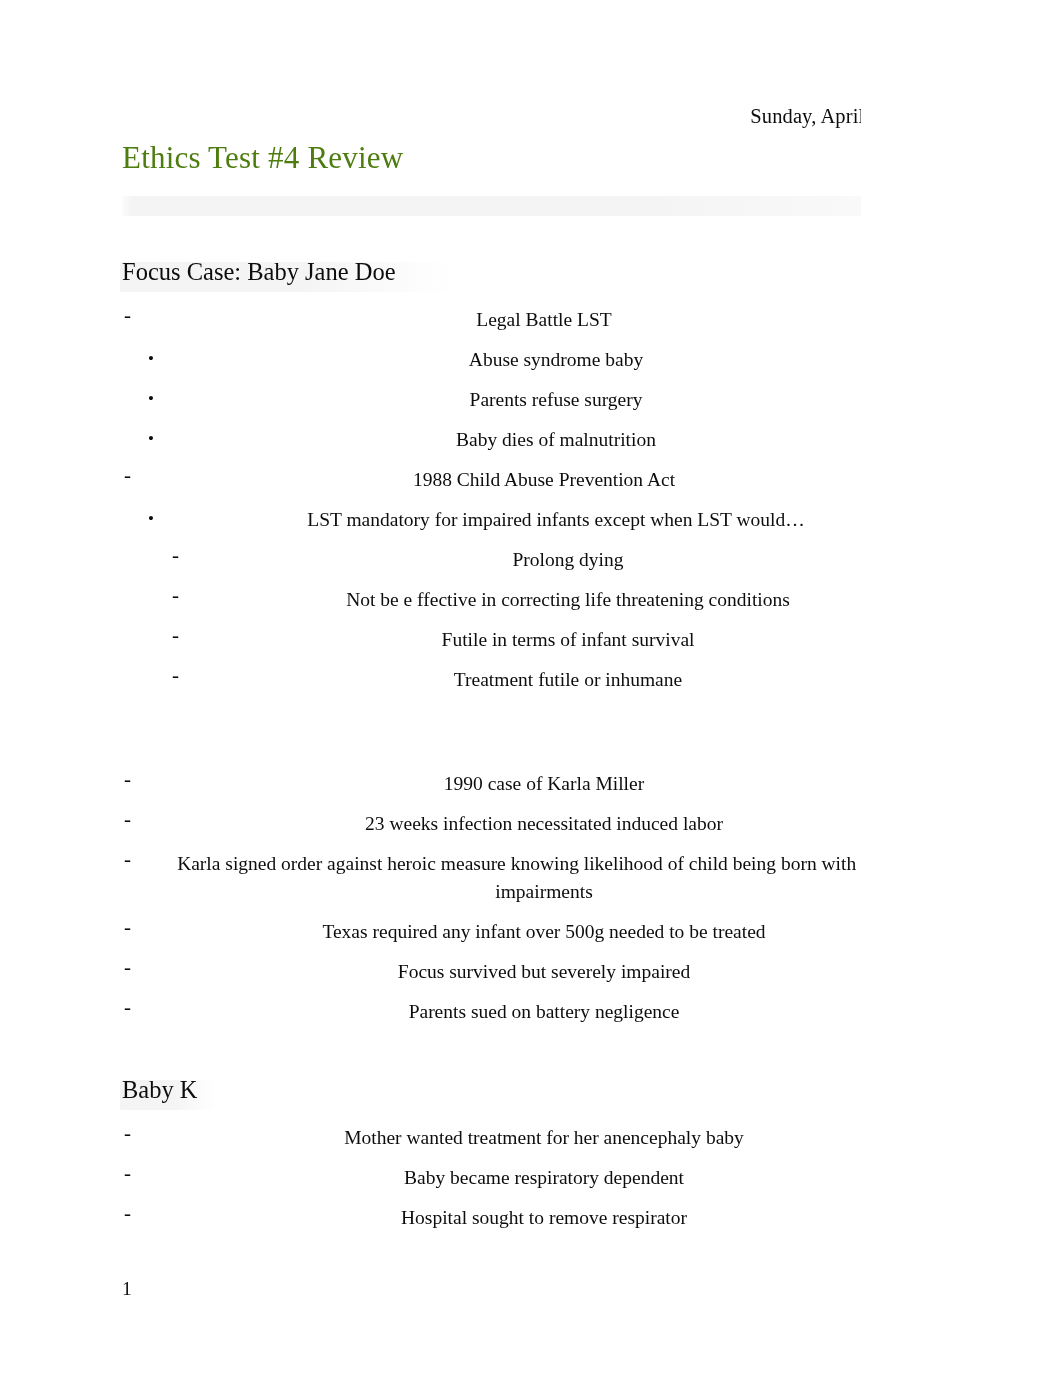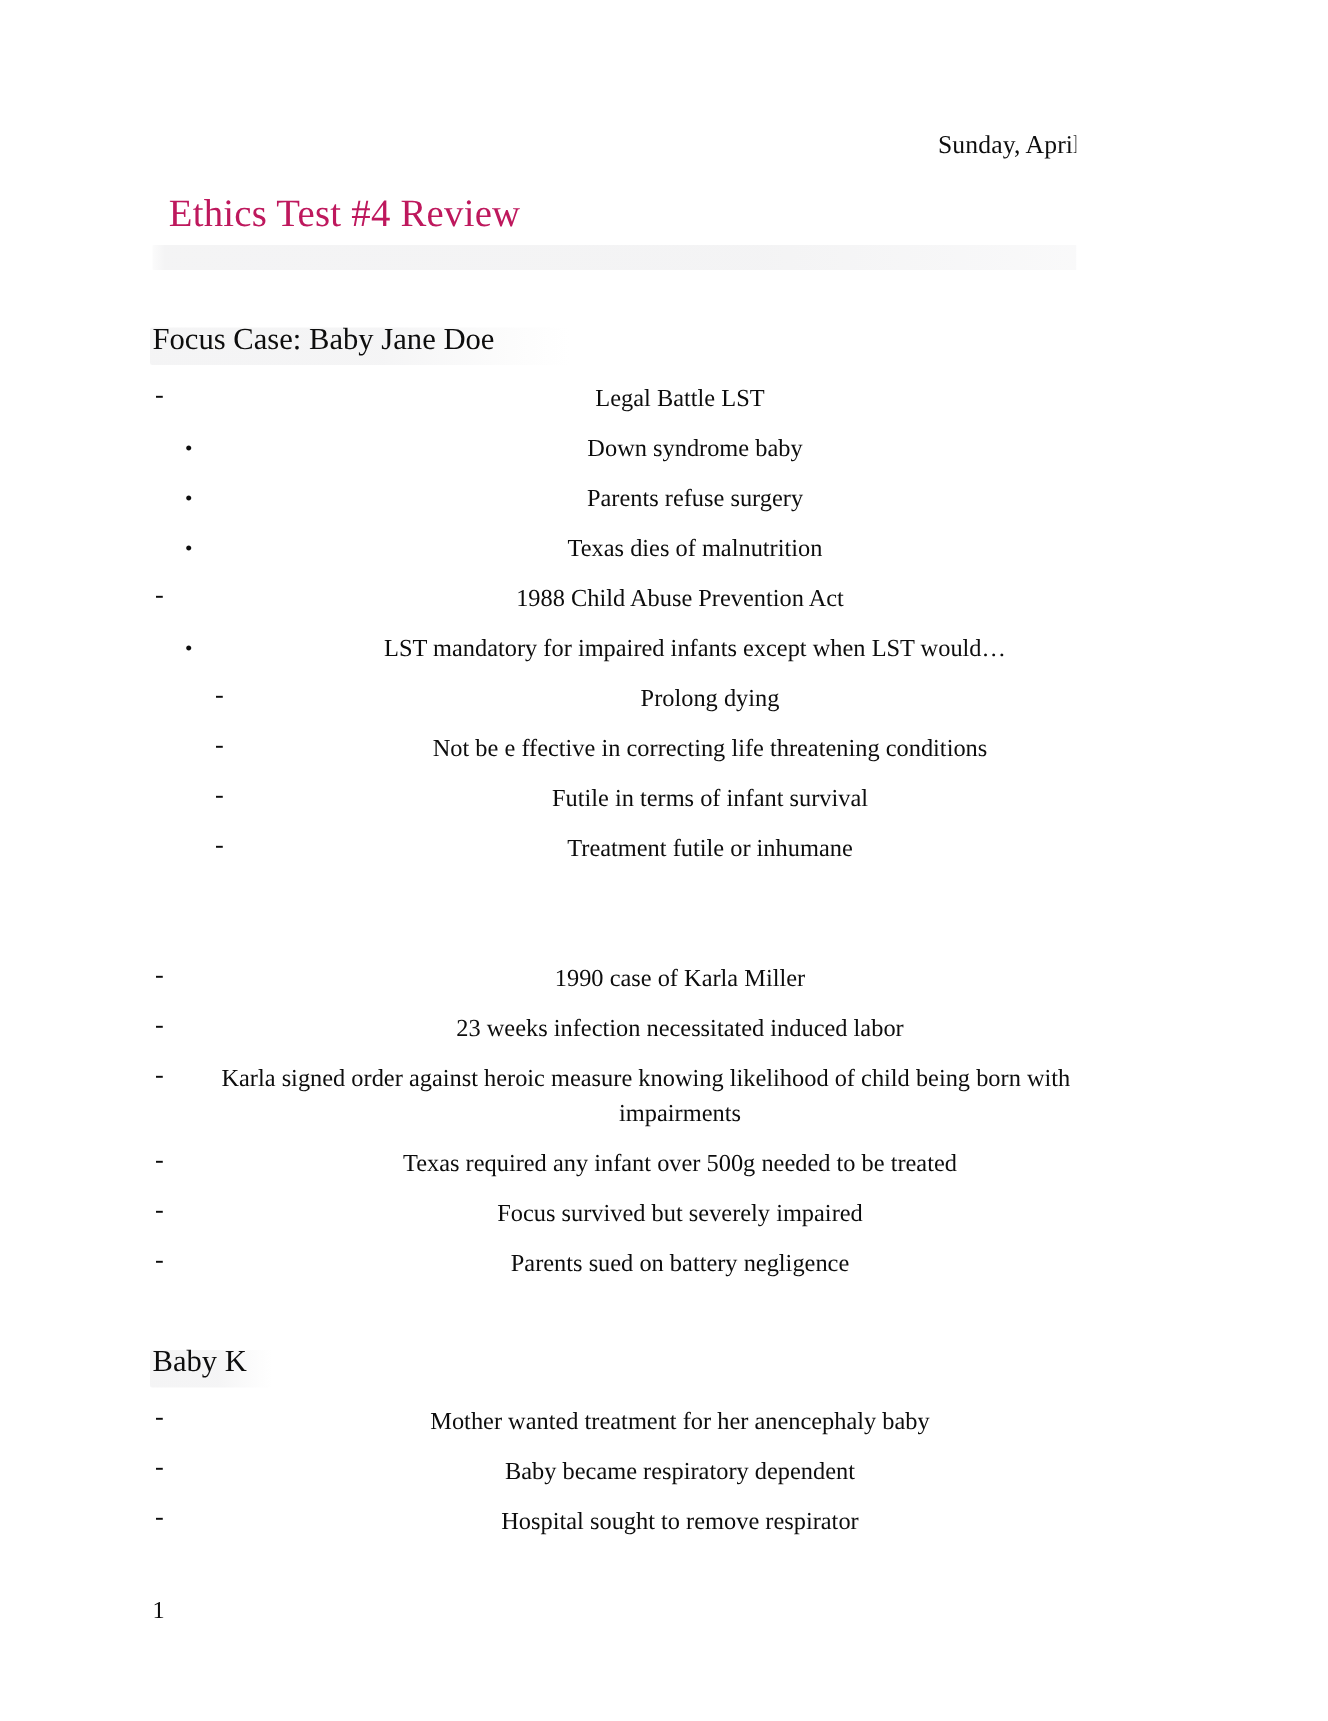--- a/index.html
+++ b/index.html
@@ -39,24 +39,24 @@
     letter-spacing: 0.1px;
   }
 
   
   .doc-title {
     position: absolute;
     left: 0;
     top: 138px;
     font-size: 31px;
     line-height: 40px;
-    color: #be185d;
+    color: #4d7c0f;
     font-weight: normal;
     letter-spacing: 0.2px;
-    margin: 13px;
+    margin: 0;
     white-space: nowrap;
   }
 
   
   .title-band {
     position: absolute;
     left: 0;
     top: 196px;
     width: 818px;
     height: 20px;
@@ -190,29 +190,29 @@
         <div class="section">
           <div class="heading-wrap"><span class="heading-shade" style="width: 336px;"></span><h2 class="section-heading heading-text">Focus Case: Baby Jane Doe</h2></div>
           <div style="height: 18px;"></div>
           <ul class="bullets">
             <li class="li lvl1">
               <span class="marker">-</span>
               <span class="li-text">Legal Battle LST</span>
             </li>
             <li class="li lvl2">
               <span class="marker">•</span>
-              <span class="li-text">Down syndrome baby</span>
+              <span class="li-text">Abuse syndrome baby</span>
             </li>
             <li class="li lvl2">
               <span class="marker">•</span>
               <span class="li-text">Parents refuse surgery</span>
             </li>
             <li class="li lvl2">
               <span class="marker">•</span>
-              <span class="li-text">Texas dies of malnutrition</span>
+              <span class="li-text">Baby dies of malnutrition</span>
             </li>
             <li class="li lvl1">
               <span class="marker">-</span>
               <span class="li-text">1988 Child Abuse Prevention Act</span>
             </li>
             <li class="li lvl2">
               <span class="marker">•</span>
               <span class="li-text">LST mandatory for impaired infants except when LST would…</span>
             </li>
             <li class="li lvl3">

